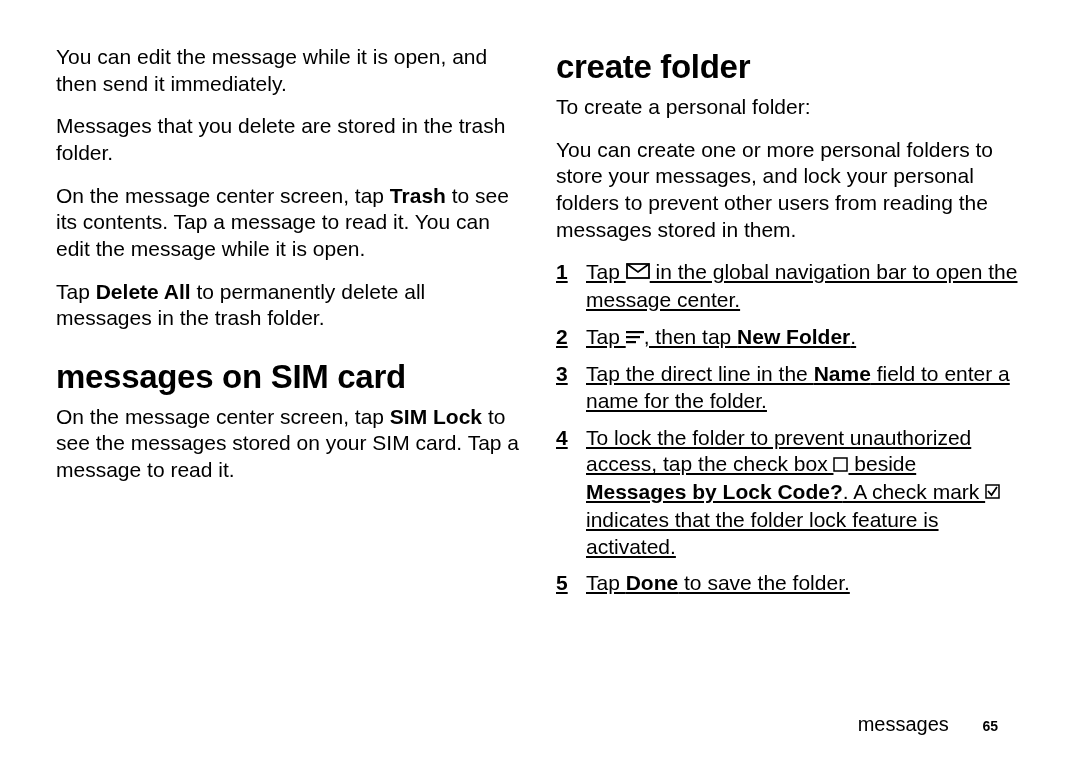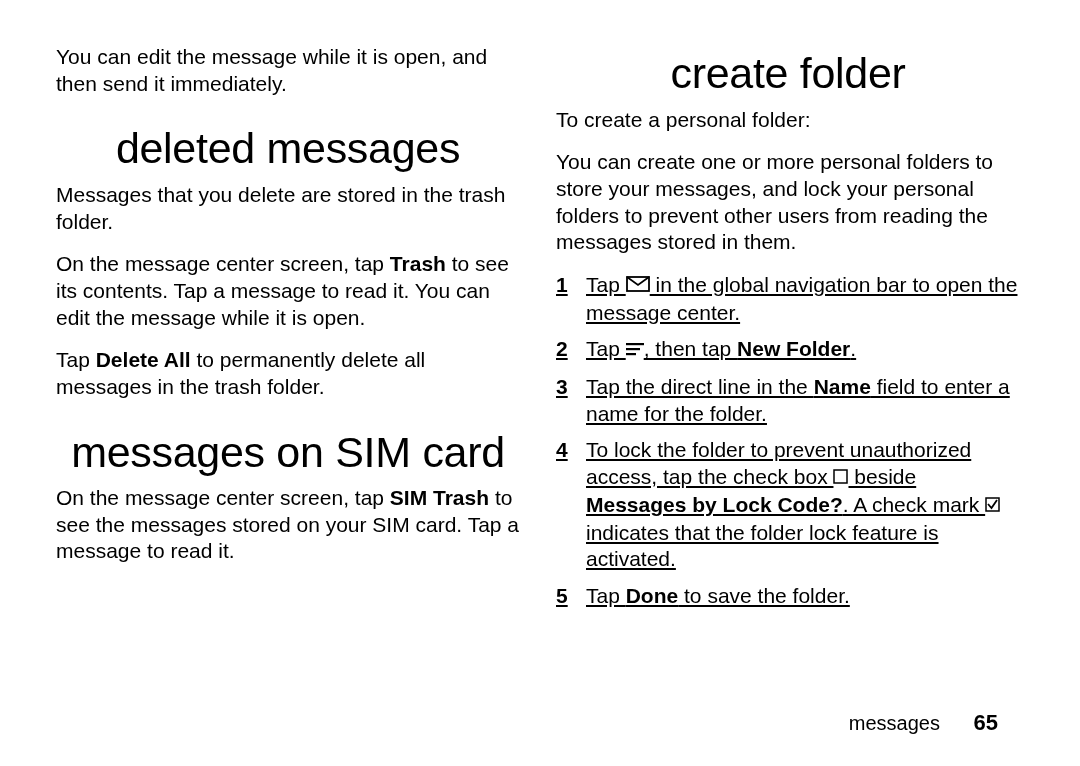--- a/index.html
+++ b/index.html
@@ -18,25 +18,24 @@
     column-gap: 36px;
     height: 680px;
     box-sizing: border-box;
   }
   .col {
     flex: 1;
     font-size: 21px;
     line-height: 1.27;
   }
   h2 {
-    font-size: 43px;
-    font-weight: normal;
+    font-size: 33px;
+    font-weight: bold;
     margin: 24px 0 6px 0;
     letter-spacing: -0.3px;
-    text-align: center;
   }
   .col-right h2 {
     margin-top: 2px;
   }
   p { margin: 0 0 16px 0; }
   .bold-narrow { font-family: "Arial Narrow", Arial, sans-serif; font-weight: bold; font-stretch: condensed; }
   ol.steps {
     list-style: none;
     padding: 0;
     margin: 0;
@@ -61,41 +60,40 @@
     vertical-align: middle;
     position: relative;
     top: -1px;
   }
   .footer {
     position: absolute;
     bottom: 30px;
     right: 82px;
     font-size: 20px;
   }
-  .footer .num { font-weight: bold; margin-left: 28px; font-size: 22px;}
+  .footer .num { font-weight: bold; margin-left: 28px; font-size: 14px;}
 </style>
 </head>
 <body>
 
 <div class="page">
   <div class="col">
     <p>You can edit the message while it is open, and then send it immediately.</p>
 
-    <h2>deleted messages</h2>
     <p>Messages that you delete are stored in the trash folder.</p>
     <p>
       <span>On the message center screen, tap </span><span class="bold-narrow">Trash</span><span> to see its contents. Tap a message to read it. You can edit the message while it is open.</span>
     </p>
     <p>
       <span>Tap </span><span class="bold-narrow">Delete All</span><span> to permanently delete all messages in the trash folder.</span>
     </p>
 
     <h2>messages on SIM card</h2>
     <p>
-      <span>On the message center screen, tap </span><span class="bold-narrow">SIM Trash</span><span> to see the messages stored on your SIM card. Tap a message to read it.</span>
+      <span>On the message center screen, tap </span><span class="bold-narrow">SIM Lock</span><span> to see the messages stored on your SIM card. Tap a message to read it.</span>
     </p>
   </div>
 
   <div class="col col-right">
     <h2>create folder</h2>
     <p>To create a personal folder:</p>
     <p>You can create one or more personal folders to store your messages, and lock your personal folders to prevent other users from reading the messages stored in them.</p>
 
     <ol class="steps">
       <li>

